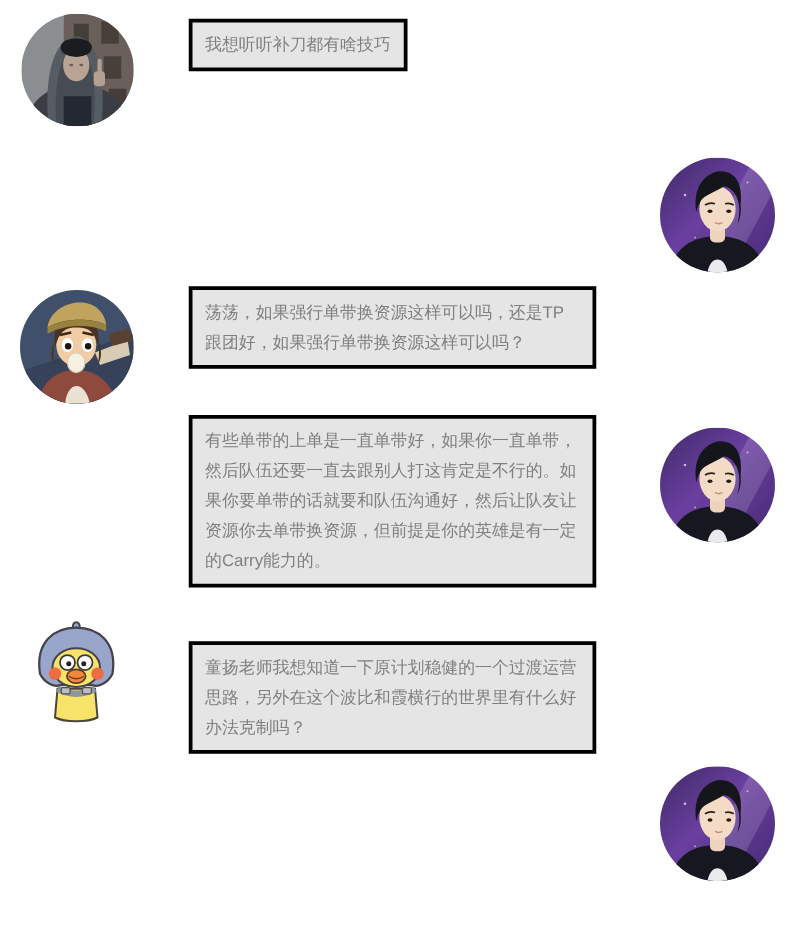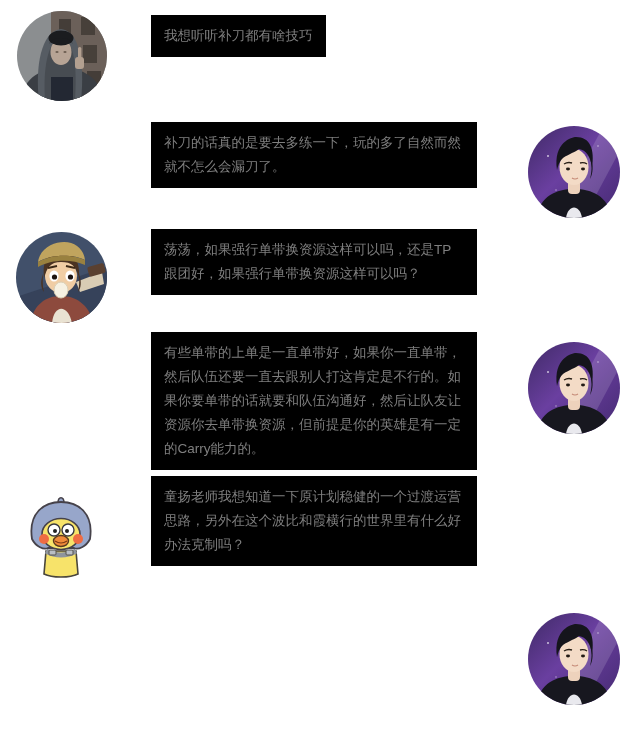--- a/index.html
+++ b/index.html
@@ -3,21 +3,21 @@
 <meta charset="utf-8">
 <style>
   html,body{margin:0;padding:0;background:#ffffff;}
   body{width:640px;height:746px;overflow:hidden;font-family:"Liberation Sans",sans-serif;}
   #canvas{position:relative;width:640px;height:746px;background:#ffffff;}
   .avatar{position:absolute;border-radius:50%;overflow:hidden;}
   .avatar svg{display:block;width:100%;height:100%;}
   .bubble{
     position:absolute;
     box-sizing:border-box;
-    background:#000000;
+    background:#e5e5e5;
     border:3px solid #000000;
     color:#7f7f7f;
     font-size:13.5px;
     line-height:24px;
     padding:6px 10px;
     max-width:326px;
     word-break:break-all;
   }
   .bubble.wide{width:326px;}
   #shared-defs{position:absolute;width:0;height:0;}
@@ -53,21 +53,20 @@
       <ellipse cx="44" cy="27" rx="12.5" ry="7.5" fill="#1b1c1f"></ellipse>
       <path d="M32,36 C31,24 57,24 56,36 C56,30 53,27 44,27 C35,27 32,30 32,36 Z" fill="#1b1c1f"></path>
       <ellipse cx="40" cy="41" rx="1.6" ry="1" fill="#6d5d51"></ellipse>
       <ellipse cx="48" cy="41" rx="1.6" ry="1" fill="#6d5d51"></ellipse>
       <rect x="58" y="46" width="9" height="12" rx="3" fill="#b3a090"></rect>
       <rect x="61" y="36" width="3.4" height="12" rx="1.6" fill="#b3a090"></rect>
     </svg>
   </div>
   <div class="bubble" style="left:151px;top:15px">我想听听补刀都有啥技巧</div>
 
-  <div class="bubble wide" style="left:151px;top:122px">补刀的话真的是要去多练一下，玩的多了自然而然就不怎么会漏刀了。</div>
   <div class="avatar" style="left:528px;top:126px;width:92px;height:92px">
     <svg viewBox="0 0 92 92">
       <rect width="92" height="92" fill="url(#gpur)"></rect>
       <rect x="52" y="-20" width="26" height="140" fill="#ffffff" opacity="0.14" transform="rotate(28 60 46)"></rect>
       <circle cx="20" cy="30" r="1" fill="#ffffff" opacity="0.7"></circle>
       <circle cx="28" cy="64" r="0.8" fill="#ffffff" opacity="0.5"></circle>
       <circle cx="70" cy="20" r="0.8" fill="#ffffff" opacity="0.6"></circle>
       <path d="M8,92 C12,70 28,63 46,63 C64,63 80,70 84,92 Z" fill="#17171f"></path>
       <path d="M38,92 C40,78 52,78 54,92 Z" fill="#e9e9ee"></path>
       <rect x="40" y="54" width="12" height="14" rx="4" fill="#edd2bc"></rect>
@@ -142,21 +141,21 @@
       <circle cx="38" cy="41" r="6" fill="#ffffff" stroke="#3a3a40" stroke-width="1.4"></circle>
       <circle cx="52" cy="41" r="6" fill="#ffffff" stroke="#3a3a40" stroke-width="1.4"></circle>
       <circle cx="39" cy="42" r="2" fill="#222222"></circle>
       <circle cx="51" cy="42" r="2" fill="#222222"></circle>
       <circle cx="28" cy="50" r="5" fill="#ef6c43"></circle>
       <circle cx="62" cy="50" r="5" fill="#ef6c43"></circle>
       <ellipse cx="45" cy="52" rx="7.5" ry="5.5" fill="#f08a3a" stroke="#5a3a20" stroke-width="1.4"></ellipse>
       <path d="M39,52 Q45,56 51,52" stroke="#7a3a16" stroke-width="1.2" fill="none"></path>
     </svg>
   </div>
-  <div class="bubble wide" style="left:151px;top:476px">童扬老师我想知道一下原计划稳健的一个过渡运营思路，另外在这个波比和霞横行的世界里有什么好办法克制吗？</div>
+  <div class="bubble wide" style="left:151px;top:513px">童扬老师我想知道一下原计划稳健的一个过渡运营思路，另外在这个波比和霞横行的世界里有什么好办法克制吗？</div>
 
   <div class="avatar" style="left:528px;top:613px;width:92px;height:92px">
     <svg viewBox="0 0 92 92">
       <rect width="92" height="92" fill="url(#gpur)"></rect>
       <rect x="52" y="-20" width="26" height="140" fill="#ffffff" opacity="0.14" transform="rotate(28 60 46)"></rect>
       <circle cx="20" cy="30" r="1" fill="#ffffff" opacity="0.7"></circle>
       <circle cx="28" cy="64" r="0.8" fill="#ffffff" opacity="0.5"></circle>
       <circle cx="70" cy="20" r="0.8" fill="#ffffff" opacity="0.6"></circle>
       <path d="M8,92 C12,70 28,63 46,63 C64,63 80,70 84,92 Z" fill="#17171f"></path>
       <path d="M38,92 C40,78 52,78 54,92 Z" fill="#e9e9ee"></path>

